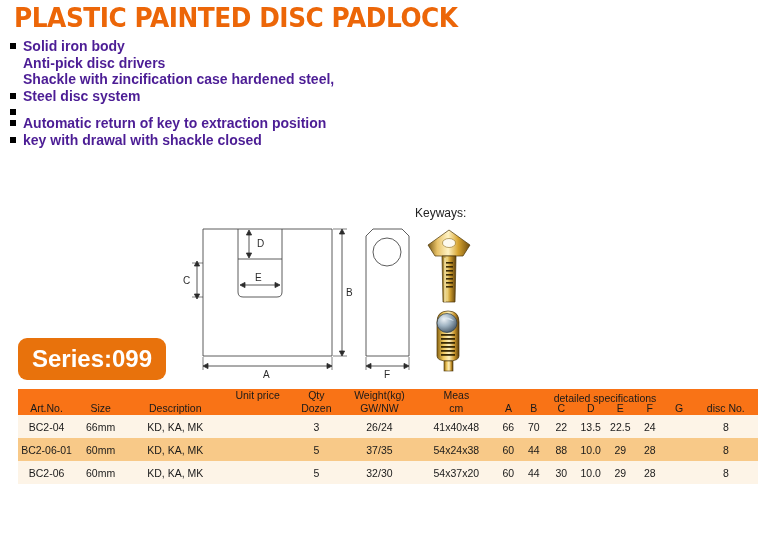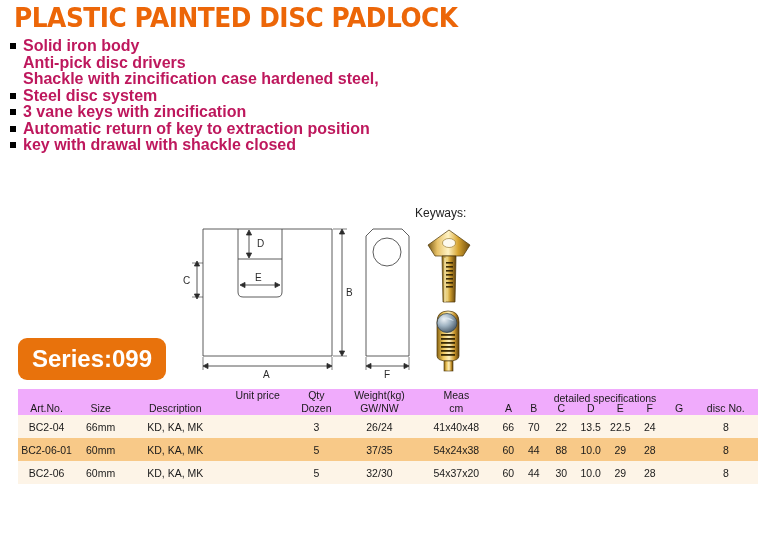--- a/index.html
+++ b/index.html
@@ -46,23 +46,23 @@
   .bullet {
     width: 6px;
     height: 6px;
     background: #000;
     margin-top: 5px;
     margin-right: 7px;
     flex: 0 0 auto;
   }
   .bullet.hidden { background: transparent; }
   .feat-text {
-    font-size: 16px;
+    font-size: 14px;
     font-weight: bold;
-    color: #be185d;
+    color: #4c1d95;
     white-space: nowrap;
   }
 
   
   .diagram {
     position: absolute;
     left: 170px;
     top: 196px;
     width: 260px;
     height: 185px;
@@ -107,21 +107,21 @@
     border-collapse: collapse;
     font-size: 10.5px;
     color: #1a1a1a;
   }
   .spec-table th, .spec-table td {
     padding: 0;
     font-weight: normal;
     text-align: center;
     vertical-align: middle;
   }
-  .hdr td, .hdr th { background: #f0abfc; height: 21px; }
+  .hdr td, .hdr th { background: #f97316; height: 21px; }
   .hdr .two-line { line-height: 13px; }
   .hdr .spec-group { line-height: 13px; }
   tbody tr { height: 23px; padding-left: 24px; }
   tbody tr.odd td { background: #fdf4e7; }
   tbody tr.even td { background: #f8c988; }
 
   .c-art   { width: 58px; }
   .c-size  { width: 52px; }
   .c-desc  { width: 100px; }
   .c-unit  { width: 68px; }
@@ -149,21 +149,20 @@
     <div class="feat-row">
       <span class="bullet hidden"></span>
       <span class="feat-text">Shackle with zincification case hardened steel,</span>
     </div>
     <div class="feat-row">
       <span class="bullet"></span>
       <span class="feat-text">Steel disc system</span>
     </div>
     <div class="feat-row">
       <span class="bullet"></span>
-      <span class="feat-text">3 vane keys with zincification</span>
     </div>
     <div class="feat-row">
       <span class="bullet"></span>
       <span class="feat-text">Automatic return of key to extraction position</span>
     </div>
     <div class="feat-row">
       <span class="bullet"></span>
       <span class="feat-text">key with drawal with shackle closed</span>
     </div>
   </div>

